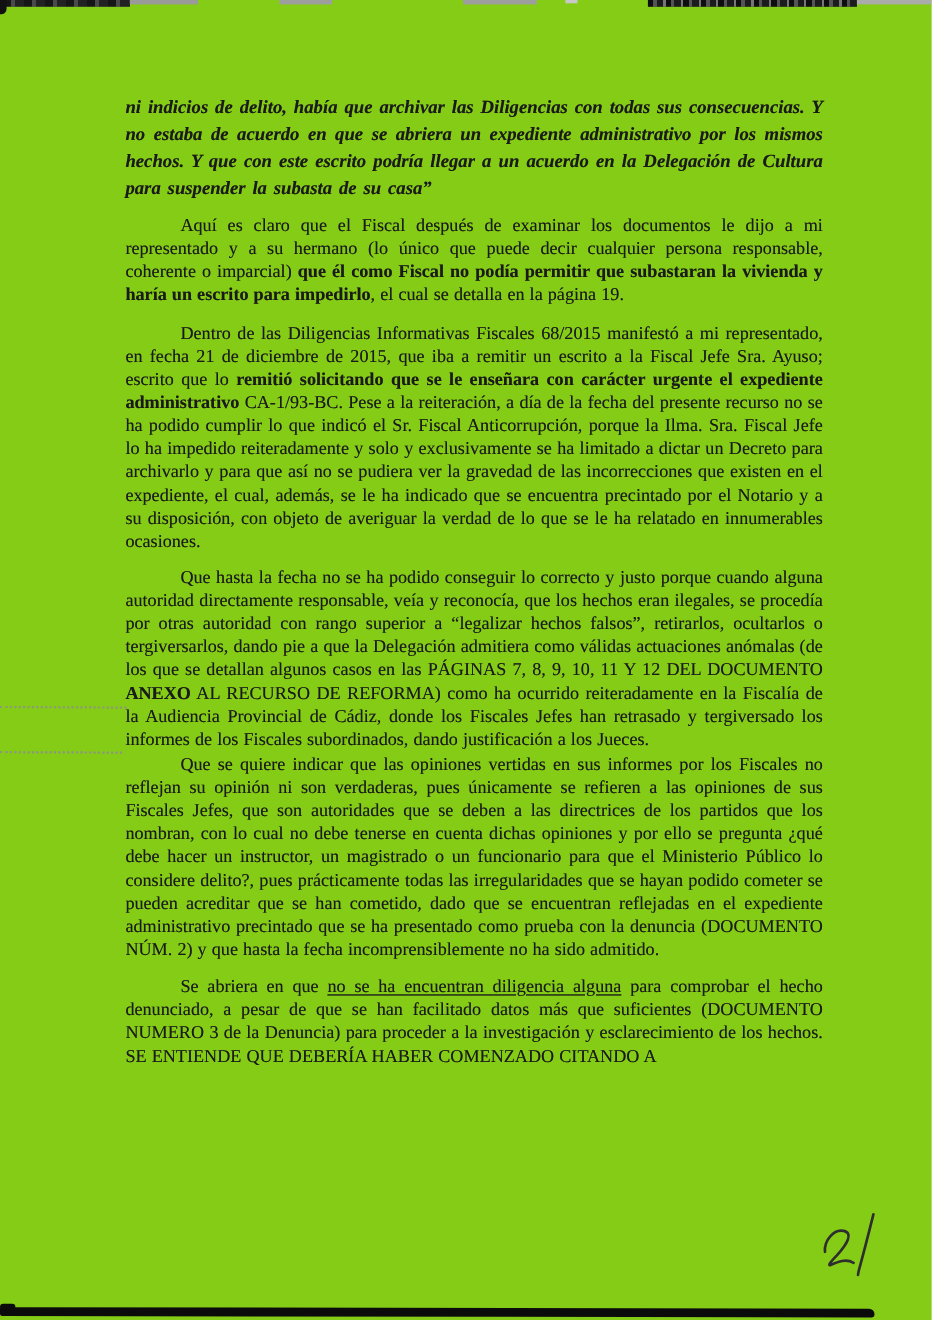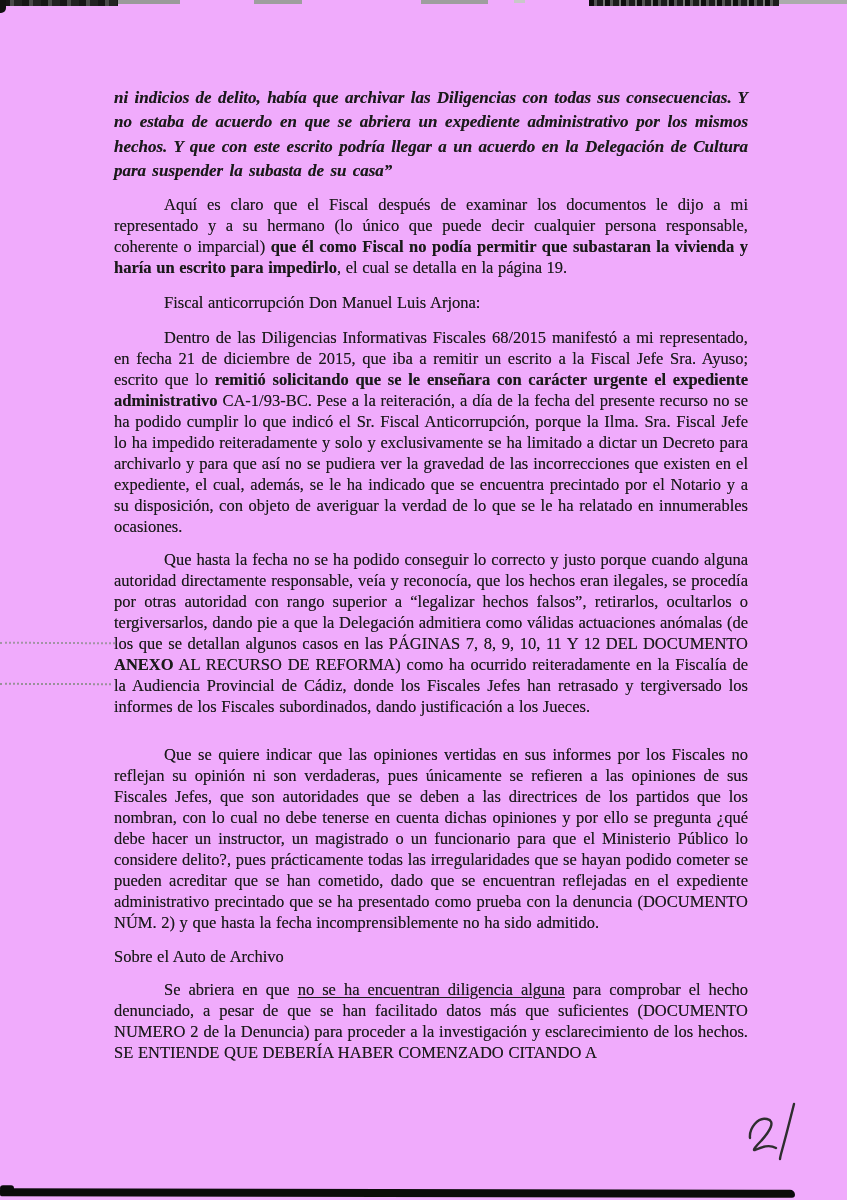--- a/index.html
+++ b/index.html
@@ -5,21 +5,21 @@
   html, body { margin: 0; padding: 0; }
   body {
     width: 847px; height: 1200px;
     background: #ffffff;
     font-family: "Liberation Serif", serif;
     position: relative;
     overflow: hidden;
   }
   .page {
     position: absolute; inset: 0;
-    background: #f0abfc;
+    background: #84cc16;
     padding-left: 28px;
   }
   
   .content {
     position: absolute;
     left: 114px; top: 86px; width: 634px;
     color: #1a1a1a;
     font-size: 16.5px;
     line-height: 21px;
     text-align: justify;
@@ -30,21 +30,21 @@
   .indent { text-indent: 50px; }
   .quote {
     font-weight: bold; font-style: italic;
     font-size: 17px; line-height: 24.3px;
     margin-bottom: 11px;
     word-spacing: 2px;
   }
   .p-aqui   { margin-bottom: 14px; }
   .p-head   { margin-bottom: 14px; }
   .p-dentro { }
-  .p-hasta  { margin-bottom: 27px; }
+  .p-hasta  { margin-bottom: 2px; }
   .p-opin   { margin-bottom: 13px; }
   .p-sobre  { margin-bottom: 12px; }
   .p-insiste{ margin-bottom: 0; }
   .content b { font-weight: bold; }
   .content u { text-decoration: underline; text-underline-offset: 2px; }
 
   
   .strip { position: absolute; top: 0; }
   .strip.s1 { left: 3px;   width: 115px; height: 6px; background: #3a3a3a;
               background-image: repeating-linear-gradient(90deg,#161616 0 7px,#4a4a4a 7px 11px,#222 11px 19px); }
@@ -99,31 +99,29 @@
 
   <div class="dotline d1"></div>
   <div class="dotline d2"></div>
 
   <div class="content">
 
     <p class="para quote"><span>ni indicios de delito, había que archivar las Diligencias con todas sus consecuencias. Y no estaba de acuerdo en que se abriera un expediente administrativo por los mismos hechos. Y que con este escrito podría llegar a un acuerdo en la Delegación de Cultura para suspender la subasta de su casa”</span></p>
 
     <p class="para indent p-aqui"><span>Aquí es claro que el Fiscal después de examinar los documentos le dijo a mi representado y a su hermano (lo único que puede decir cualquier persona responsable, coherente o imparcial) </span><b>que él como Fiscal no podía permitir que subastaran la vivienda y haría un escrito para impedirlo</b><span>, el cual se detalla en la página 19.</span></p>
 
-    <p class="para indent p-head"><span>Fiscal anticorrupción Don Manuel Luis Arjona:</span></p>
 
     <p class="para indent p-dentro"><span>Dentro de las Diligencias Informativas Fiscales 68/2015 manifestó a mi representado, en fecha 21 de diciembre de 2015, que iba a remitir un escrito a la Fiscal Jefe Sra. Ayuso; escrito que lo </span><b>remitió solicitando que se le enseñara con carácter urgente el expediente administrativo</b><span> CA-1/93-BC. Pese a la reiteración, a día de la fecha del presente recurso no se ha podido cumplir lo que indicó el Sr. Fiscal Anticorrupción, porque la Ilma. Sra. Fiscal Jefe lo ha impedido reiteradamente y solo y exclusivamente se ha limitado a dictar un Decreto para archivarlo y para que así no se pudiera ver la gravedad de las incorrecciones que existen en el expediente, el cual, además, se le ha indicado que se encuentra precintado por el Notario y a su disposición, con objeto de averiguar la verdad de lo que se le ha relatado en innumerables ocasiones.</span></p>
 
     <p class="para indent p-hasta"><span>Que hasta la fecha no se ha podido conseguir lo correcto y justo porque cuando alguna autoridad directamente responsable, veía y reconocía, que los hechos eran ilegales, se procedía por otras autoridad con rango superior a “legalizar hechos falsos”, retirarlos, ocultarlos o tergiversarlos, dando pie a que la Delegación admitiera como válidas actuaciones anómalas (de los que se detallan algunos casos en las PÁGINAS 7, 8, 9, 10, 11 Y 12 DEL DOCUMENTO </span><b>ANEXO</b><span> AL RECURSO DE REFORMA) como ha ocurrido reiteradamente en la Fiscalía de la Audiencia Provincial de Cádiz, donde los Fiscales Jefes han retrasado y tergiversado los informes de los Fiscales subordinados, dando justificación a los Jueces.</span></p>
 
     <p class="para indent p-opin"><span>Que se quiere indicar que las opiniones vertidas en sus informes por los Fiscales no reflejan su opinión ni son verdaderas, pues únicamente se refieren a las opiniones de sus Fiscales Jefes, que son autoridades que se deben a las directrices de los partidos que los nombran, con lo cual no debe tenerse en cuenta dichas opiniones y por ello se pregunta ¿qué debe hacer un instructor, un magistrado o un funcionario para que el Ministerio Público lo considere delito?, pues prácticamente todas las irregularidades que se hayan podido cometer se pueden acreditar que se han cometido, dado que se encuentran reflejadas en el expediente administrativo precintado que se ha presentado como prueba con la denuncia (DOCUMENTO NÚM. 2) y que hasta la fecha incomprensiblemente no ha sido admitido.</span></p>
 
-    <p class="para p-sobre"><span>Sobre el Auto de Archivo</span></p>
 
-    <p class="para indent p-insiste"><span>Se abriera en que </span><u>no se ha encuentran diligencia alguna</u><span> para comprobar el hecho denunciado, a pesar de que se han facilitado datos más que suficientes (DOCUMENTO NUMERO 2 de la Denuncia) para proceder a la investigación y esclarecimiento de los hechos. SE ENTIENDE QUE DEBERÍA HABER COMENZADO CITANDO A</span></p>
+    <p class="para indent p-insiste"><span>Se abriera en que </span><u>no se ha encuentran diligencia alguna</u><span> para comprobar el hecho denunciado, a pesar de que se han facilitado datos más que suficientes (DOCUMENTO NUMERO 3 de la Denuncia) para proceder a la investigación y esclarecimiento de los hechos. SE ENTIENDE QUE DEBERÍA HABER COMENZADO CITANDO A</span></p>
 
   </div>
 
   <div class="handwritten" aria-label="21">
     <svg viewBox="0 0 76 68" fill="none">
       <path d="M14 40 C13 30 22 19 31 21 C40 23 34 33 25 43 C20 48 16 53 19 52 C26 49 33 46 40 50" stroke="#2e2e2e" stroke-width="2.4" stroke-linecap="round" fill="none"></path>
       <path d="M58 6 C55 18 50 38 45 56 C44.5 58 44 60 44 61" stroke="#2e2e2e" stroke-width="2.4" stroke-linecap="round" fill="none"></path>
     </svg>
   </div>
 

